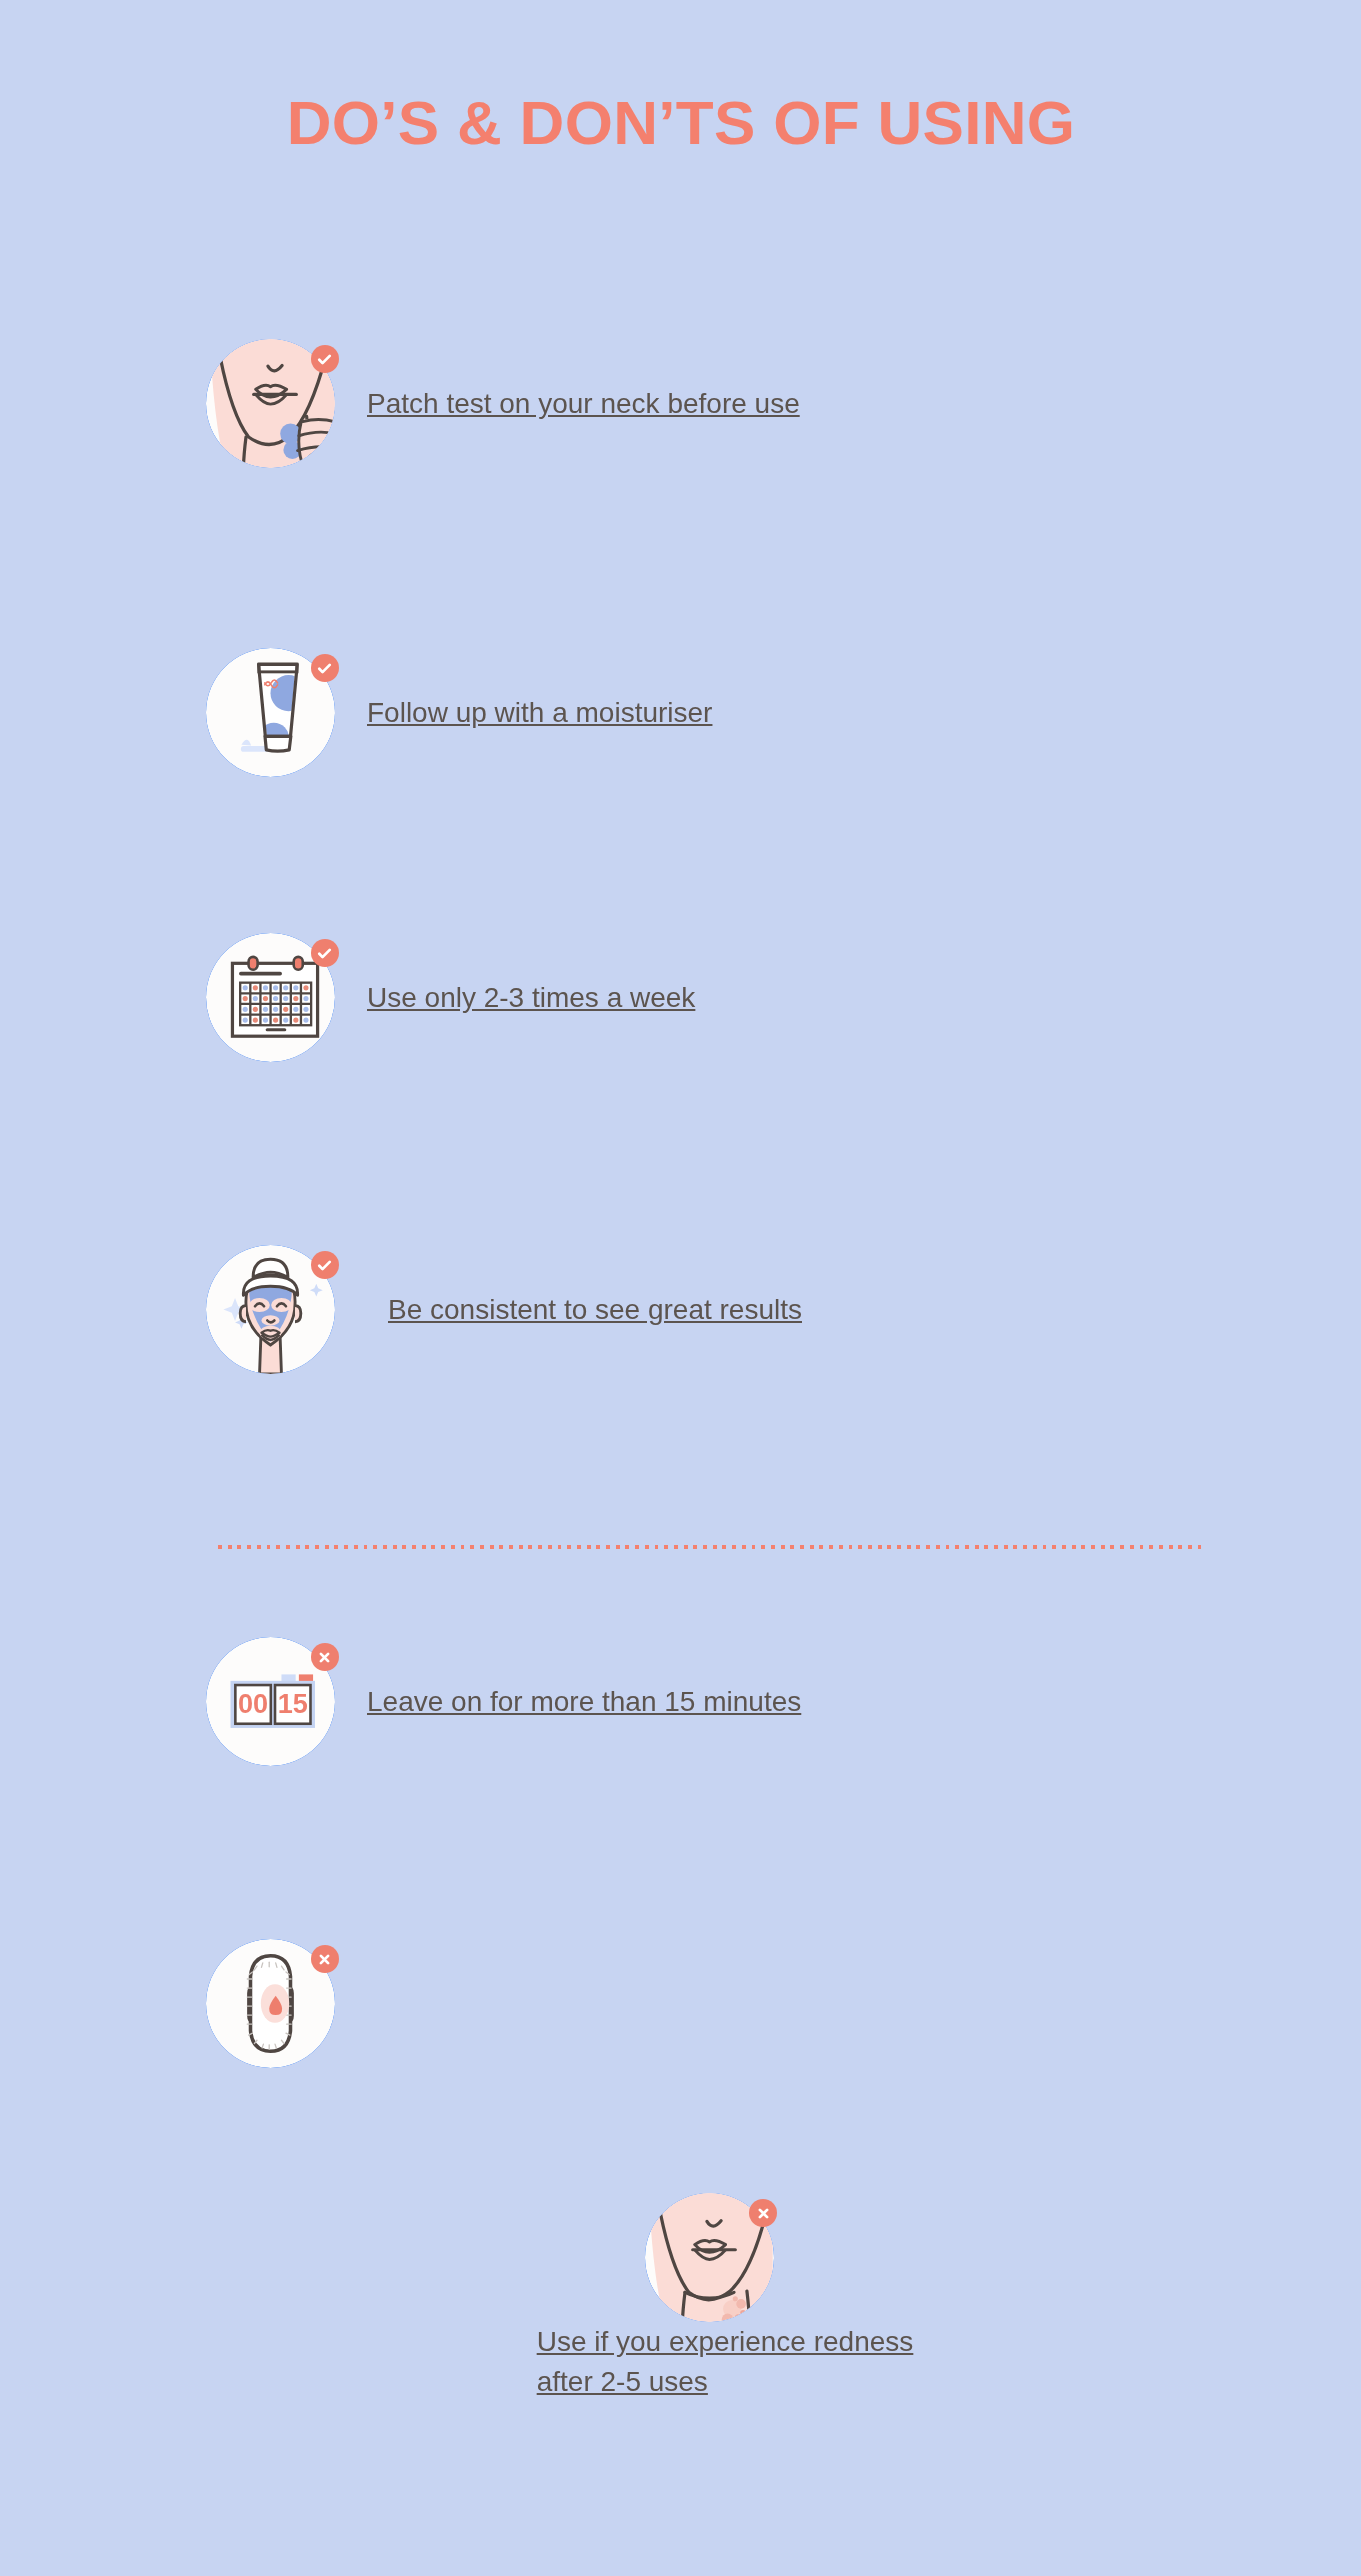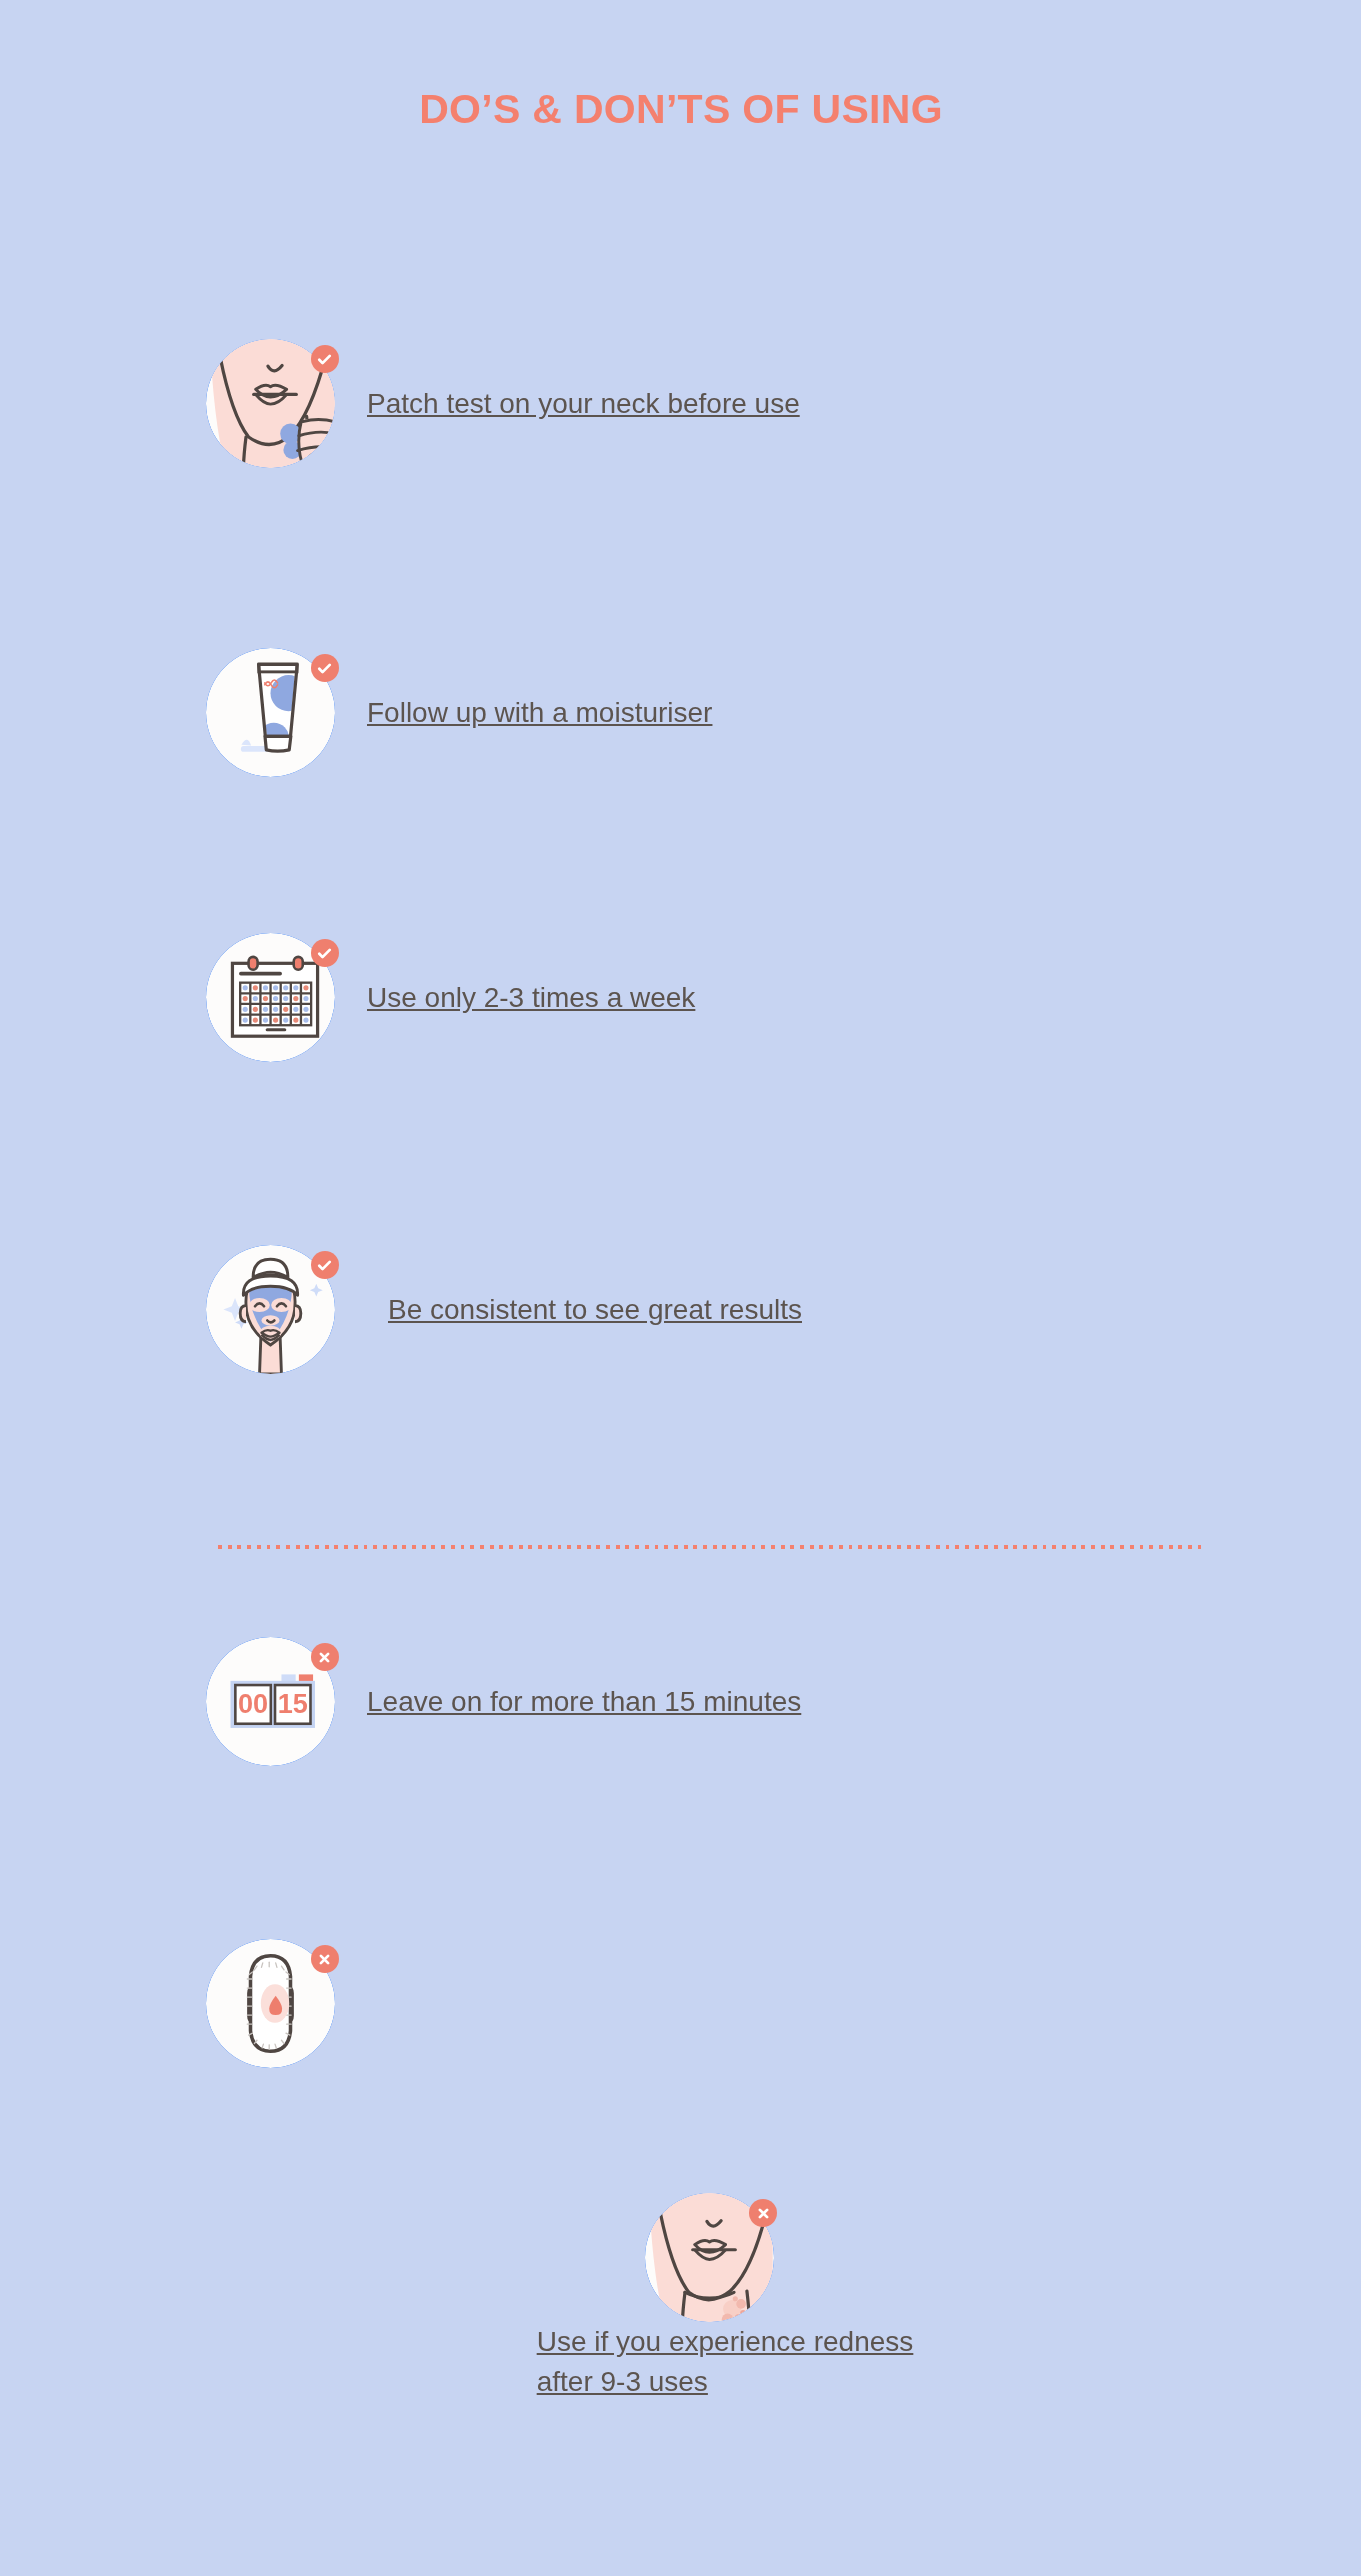--- a/index.html
+++ b/index.html
@@ -24,21 +24,21 @@
   }
 
   
   .title {
     position: absolute;
     left: 0;
     top: 83px;
     width: 1362px;
     text-align: center;
     color: #f4806e;
-    font-size: 41px;
+    font-size: 62px;
     font-weight: bold;
     line-height: 1.28;
     letter-spacing: 0.3px;
   }
   .title .line { display: block; }
 
   
   .item {
     position: absolute;
     left: 206px;
@@ -473,18 +473,18 @@
         </svg>
       </div>
       <div class="badge">
         <svg viewBox="0 0 26 26">
           <path d="M7.5 7.5 L18.5 18.5 M18.5 7.5 L7.5 18.5" fill="none" stroke="#ffffff" stroke-width="4.2" stroke-linecap="round"></path>
         </svg>
       </div>
     </div>
     <div class="item-label">
       <span>Use if you experience redness</span><br>
-      <span>after 9-3 uses</span>
+      <span>after 2-5 uses</span>
     </div>
   </div>
 
 </div>
 
 
 </body></html>

